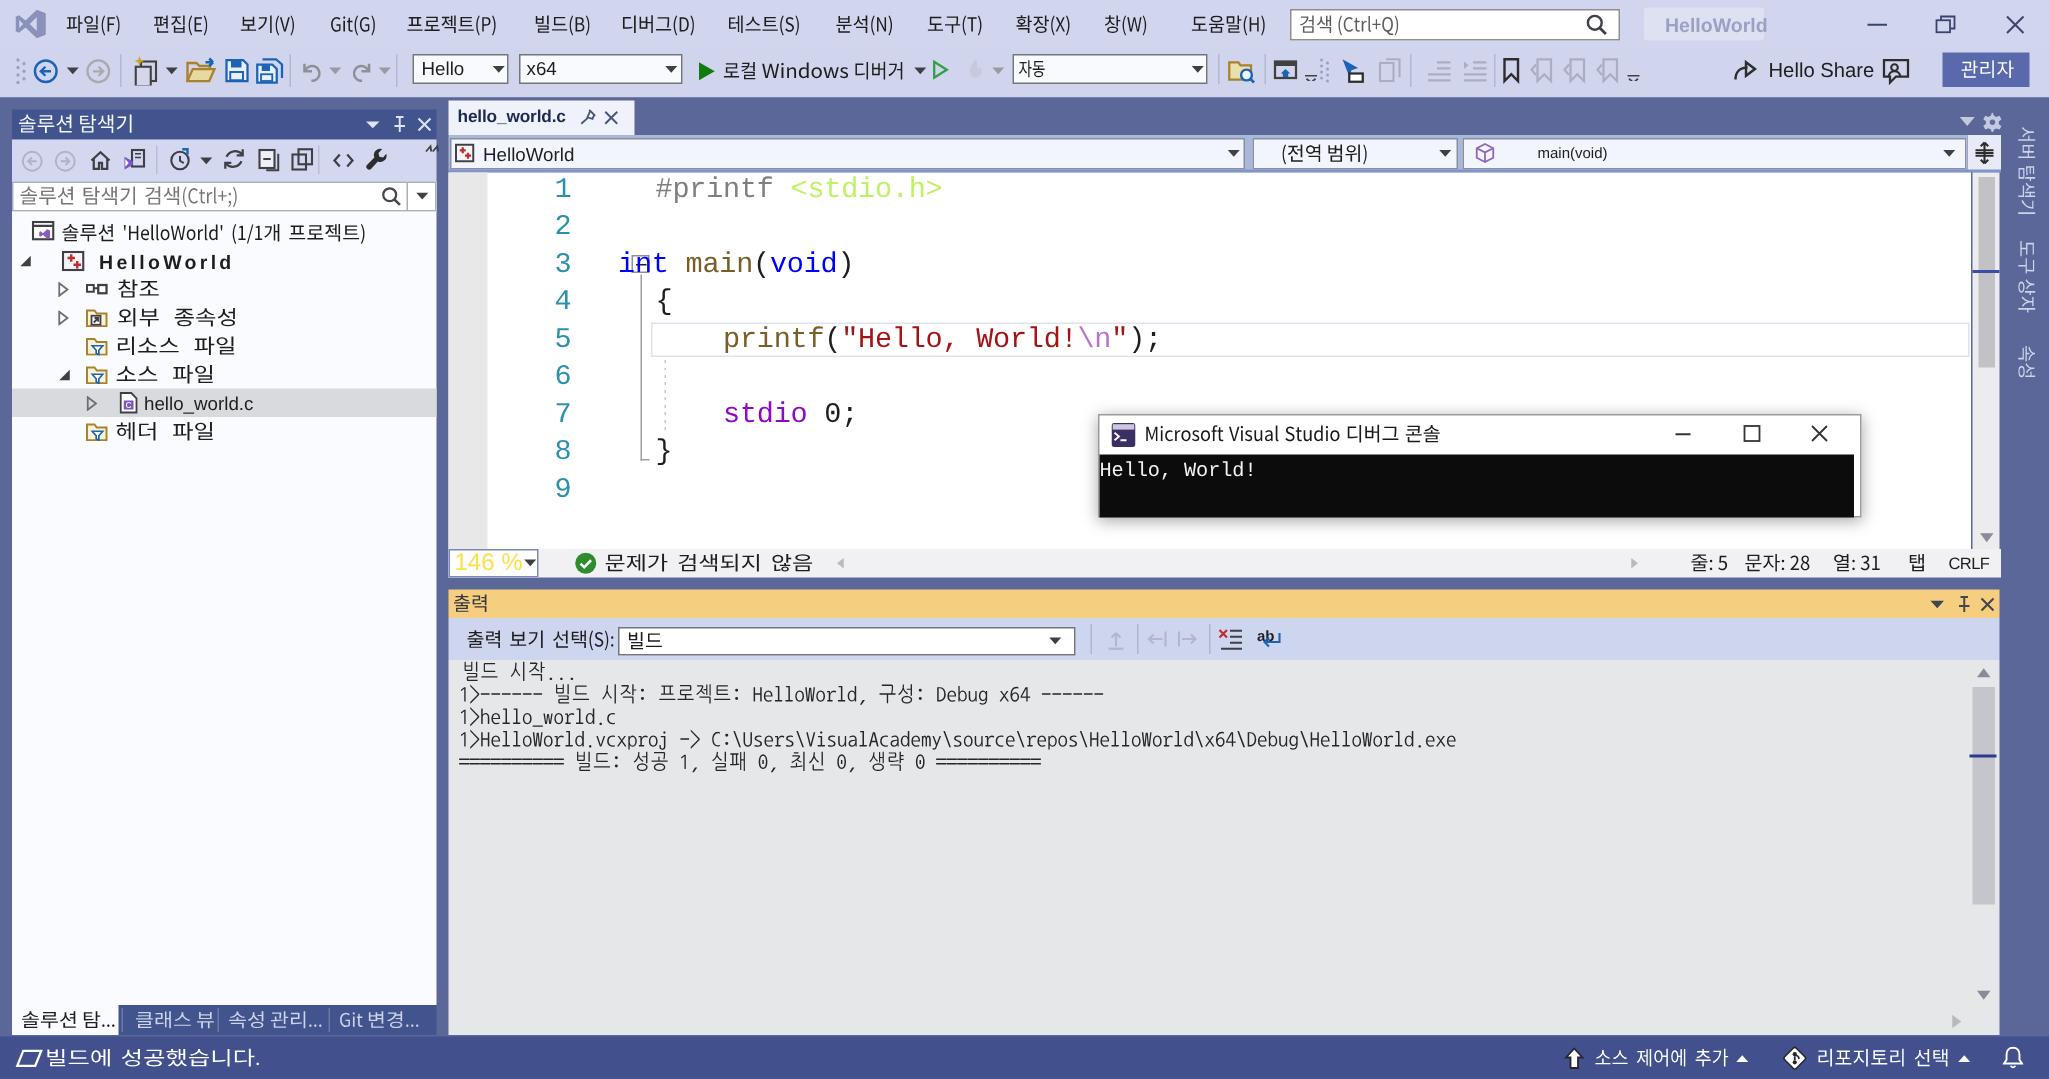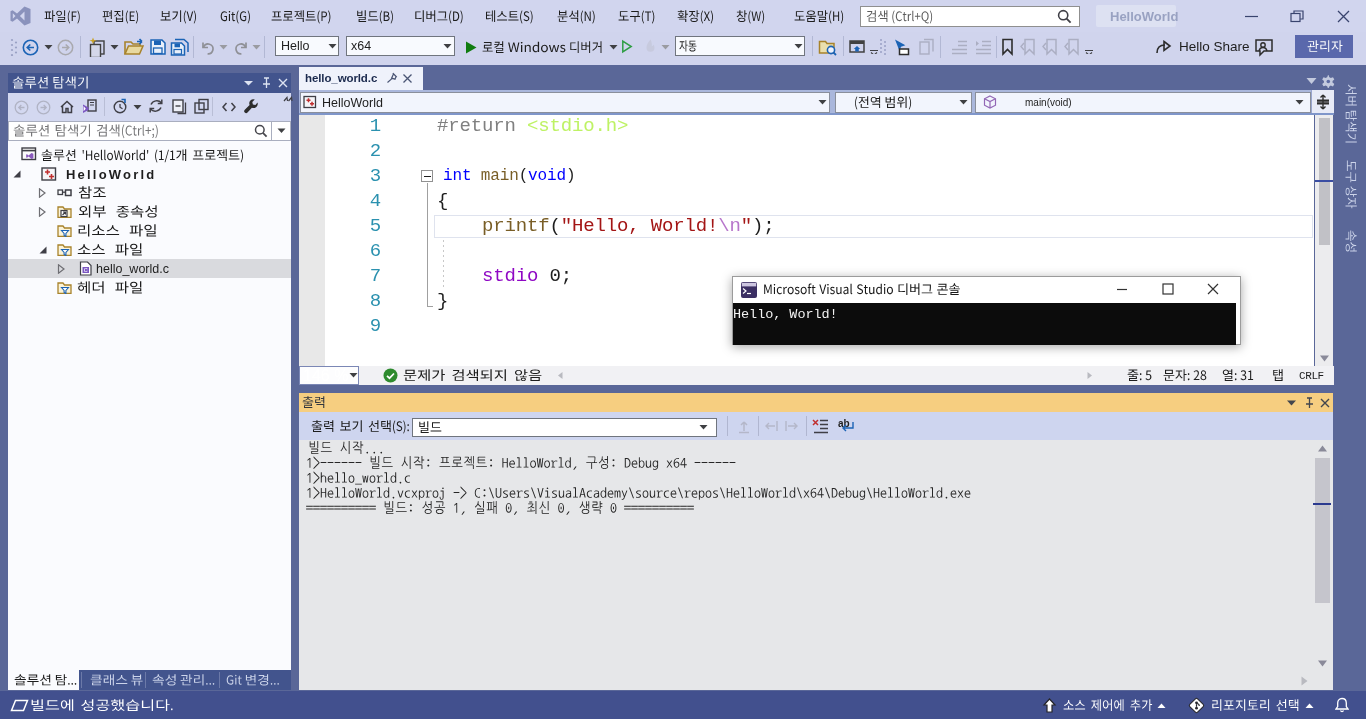--- a/index.html
+++ b/index.html
@@ -472,37 +472,37 @@
   </svg>
 <div class="a" style="left:1319px;top:118px;width:11px;height:127px;background:#c1c1c6"></div>
 <div class="a" style="left:1315px;top:180px;width:17.5px;height:2px;background:#3b4ea3"></div>
 <div class="a" style="left:434px;top:215px;width:879px;height:23px;border:1px solid #dfe3ee"></div>
 <div class="a" style="left:427px;top:183px;width:1px;height:124px;background:#a0a0a0"></div>
 <div class="a" style="left:427px;top:306px;width:6px;height:1px;background:#a0a0a0"></div>
 <div class="a" style="left:443px;top:240px;width:1px;height:49px;background:repeating-linear-gradient(to bottom,#c8c8c8 0 2px,transparent 2px 5px)"></div>
 <div class="a" style="left:421px;top:170px;width:12px;height:12px;background:#fff;border:1px solid #919191"></div>
 <div class="a" style="left:424px;top:175.5px;width:7px;height:1px;background:#1e1e1e"></div>
 <div class="a" style="left:299px;top:114px;width:82px;height:25px;line-height:25px;font-family:'Liberation Mono', monospace;font-size:19px;letter-spacing:-0.15px;color:#2b91af;text-align:right;white-space:pre">1</div>
-<div class="a" style="left:437px;top:114px;height:25px;line-height:25px;font-family:'Liberation Mono', monospace;font-size:19px;letter-spacing:-0.15px;white-space:pre"><span style="color:#808080">#return</span><span style="color:#1e1e1e"> </span><span style="color:#bef264">&lt;stdio.h&gt;</span></div>
+<div class="a" style="left:437px;top:114px;height:25px;line-height:25px;font-family:'Liberation Mono', monospace;font-size:19px;letter-spacing:-0.15px;white-space:pre"><span style="color:#808080">#printf</span><span style="color:#1e1e1e"> </span><span style="color:#bef264">&lt;stdio.h&gt;</span></div>
 <div class="a" style="left:299px;top:139px;width:82px;height:25px;line-height:25px;font-family:'Liberation Mono', monospace;font-size:19px;letter-spacing:-0.15px;color:#2b91af;text-align:right;white-space:pre">2</div>
 <div class="a" style="left:299px;top:164px;width:82px;height:25px;line-height:25px;font-family:'Liberation Mono', monospace;font-size:19px;letter-spacing:-0.15px;color:#2b91af;text-align:right;white-space:pre">3</div>
-<div class="a" style="left:443px;top:164px;height:25px;line-height:25px;font-family:'Liberation Mono', monospace;font-size:16px;letter-spacing:-0.15px;white-space:pre"><span style="color:#0000ff">int</span><span style="color:#1e1e1e"> </span><span style="color:#795e26">main</span><span style="color:#1e1e1e">(</span><span style="color:#0000ff">void</span><span style="color:#1e1e1e">)</span></div>
+<div class="a" style="left:412px;top:164px;height:25px;line-height:25px;font-family:'Liberation Mono', monospace;font-size:19px;letter-spacing:-0.15px;white-space:pre"><span style="color:#0000ff">int</span><span style="color:#1e1e1e"> </span><span style="color:#795e26">main</span><span style="color:#1e1e1e">(</span><span style="color:#0000ff">void</span><span style="color:#1e1e1e">)</span></div>
 <div class="a" style="left:299px;top:189px;width:82px;height:25px;line-height:25px;font-family:'Liberation Mono', monospace;font-size:19px;letter-spacing:-0.15px;color:#2b91af;text-align:right;white-space:pre">4</div>
 <div class="a" style="left:437px;top:189px;height:25px;line-height:25px;font-family:'Liberation Mono', monospace;font-size:19px;letter-spacing:-0.15px;white-space:pre"><span style="color:#1e1e1e">{</span></div>
 <div class="a" style="left:299px;top:214px;width:82px;height:25px;line-height:25px;font-family:'Liberation Mono', monospace;font-size:19px;letter-spacing:-0.15px;color:#2b91af;text-align:right;white-space:pre">5</div>
 <div class="a" style="left:437px;top:214px;height:25px;line-height:25px;font-family:'Liberation Mono', monospace;font-size:19px;letter-spacing:-0.15px;white-space:pre"><span style="color:#1e1e1e">    </span><span style="color:#795e26">printf</span><span style="color:#1e1e1e">(</span><span style="color:#a31515">"Hello, World!</span><span style="color:#b776cb">\n</span><span style="color:#a31515">"</span><span style="color:#1e1e1e">);</span></div>
 <div class="a" style="left:299px;top:239px;width:82px;height:25px;line-height:25px;font-family:'Liberation Mono', monospace;font-size:19px;letter-spacing:-0.15px;color:#2b91af;text-align:right;white-space:pre">6</div>
 <div class="a" style="left:299px;top:264px;width:82px;height:25px;line-height:25px;font-family:'Liberation Mono', monospace;font-size:19px;letter-spacing:-0.15px;color:#2b91af;text-align:right;white-space:pre">7</div>
 <div class="a" style="left:437px;top:264px;height:25px;line-height:25px;font-family:'Liberation Mono', monospace;font-size:19px;letter-spacing:-0.15px;white-space:pre"><span style="color:#1e1e1e">    </span><span style="color:#8f08c4">stdio</span><span style="color:#1e1e1e"> </span><span style="color:#1e1e1e">0;</span></div>
 <div class="a" style="left:299px;top:289px;width:82px;height:25px;line-height:25px;font-family:'Liberation Mono', monospace;font-size:19px;letter-spacing:-0.15px;color:#2b91af;text-align:right;white-space:pre">8</div>
 <div class="a" style="left:437px;top:289px;height:25px;line-height:25px;font-family:'Liberation Mono', monospace;font-size:19px;letter-spacing:-0.15px;white-space:pre"><span style="color:#1e1e1e">}</span></div>
 <div class="a" style="left:299px;top:314px;width:82px;height:25px;line-height:25px;font-family:'Liberation Mono', monospace;font-size:19px;letter-spacing:-0.15px;color:#2b91af;text-align:right;white-space:pre">9</div>
 <div class="a" style="left:299px;top:366px;width:1035px;height:19px;background:#f1f1f4"></div>
 <div class="a" style="left:299px;top:366px;width:60px;height:19px;background:#fdfdfe;border:1px solid #7b87b5"></div>
-<div class="a" style="left:303px;top:365.5px;height:20px;line-height:20px;font-family:'Liberation Sans', sans-serif;font-size:16px;font-weight:400;color:#ffffff;letter-spacing:0;white-space:pre;">146 %</div>
+<div class="a" style="left:303px;top:365.5px;height:20px;line-height:20px;font-family:'Liberation Sans', sans-serif;font-size:16px;font-weight:400;color:#fde047;letter-spacing:0;white-space:pre;">146 %</div>
 <svg class="t" style="left:349px;top:372px;" width="9" height="7" viewBox="0 0 9 7">
     <path d="M0.5 1 4.5 5.5 8.5 1z" fill="#3f4043"></path>
   </svg>
 <svg class="t" style="left:383px;top:368px;" width="15" height="15" viewBox="0 0 15 15">
     <circle cx="7.5" cy="7.5" r="7" fill="#2e8b2e"></circle>
     <path d="M4 7.8 6.5 10.2 11 5.5" fill="none" stroke="#fff" stroke-width="1.7"></path>
   </svg>
 <svg class="t" style="left:403px;top:367.2px;" width="142" height="18" viewBox="0 -13.0 142 18">
     <path d="M0.8 -4.7H13.3V-3.9H0.8ZM6.5 -4.2H7.8V-1.5H6.5ZM2.4 -10.2H11.7V-6.1H2.4ZM10.4 -9.3H3.6V-6.9H10.4ZM2.3 -0.1H11.9V0.8H2.3ZM2.3 -2.6H3.6V0.2H2.3Z M25.4 -10.7H26.7V1H25.4ZM20.4 -6.5H23V-5.6H20.4ZM22.7 -10.5H23.8V0.4H22.7ZM17.7 -8.9H18.7V-7.4Q18.7 -6.5 18.5 -5.5Q18.3 -4.6 17.9 -3.8Q17.4 -3 16.8 -2.4Q16.3 -1.7 15.5 -1.3L14.7 -2.1Q15.7 -2.6 16.3 -3.5Q17 -4.3 17.4 -5.3Q17.7 -6.4 17.7 -7.4ZM18 -8.9H18.9V-7.4Q18.9 -6.4 19.3 -5.4Q19.6 -4.5 20.3 -3.7Q20.9 -2.9 21.9 -2.4L21.1 -1.6Q20.1 -2.1 19.4 -3Q18.7 -3.9 18.3 -5.1Q18 -6.2 18 -7.4ZM15.1 -9.4H21.4V-8.5H15.1Z M38.4 -10.8H39.7V1H38.4ZM39.3 -6H41.9V-5.1H39.3ZM34.8 -9.5H36.1Q36.1 -7.8 35.4 -6.3Q34.8 -4.8 33.4 -3.5Q32 -2.2 29.8 -1.2L29.1 -2.1Q31 -2.9 32.3 -4Q33.6 -5.1 34.2 -6.4Q34.8 -7.8 34.8 -9.3ZM29.7 -9.5H35.5V-8.6H29.7Z M55 -10H56.3Q56.3 -8.5 55.5 -7.3Q54.7 -6.1 53.3 -5.3Q51.9 -4.4 49.9 -4L49.3 -4.8Q51.1 -5.2 52.4 -5.9Q53.6 -6.6 54.3 -7.5Q55 -8.4 55 -9.5ZM50.1 -10H55.8V-9.1H50.1ZM59.3 -10.7H60.6V-4H59.3ZM56.3 -7.7H59.6V-6.8H56.3ZM51.7 -3.5H60.6V0.8H51.7ZM59.4 -2.7H52.9V-0H59.4Z M66.2 -10H67.2V-8.5Q67.2 -7.6 66.8 -6.7Q66.5 -5.8 65.7 -5.1Q65 -4.4 64 -4.1L63.3 -4.9Q64.2 -5.2 64.9 -5.8Q65.5 -6.4 65.9 -7.1Q66.2 -7.8 66.2 -8.5ZM66.4 -10H67.4V-8.5Q67.4 -7.8 67.8 -7.2Q68.1 -6.5 68.7 -6Q69.3 -5.5 70.2 -5.2L69.6 -4.4Q68.6 -4.7 67.9 -5.3Q67.1 -6 66.8 -6.8Q66.4 -7.6 66.4 -8.5ZM73.8 -10.7H75V-3.6H73.8ZM71.5 -7.7H74.2V-6.8H71.5ZM70.8 -10.5H72V-3.7H70.8ZM65.7 -3H75V1H73.7V-2.1H65.7Z M78.5 -5.7H85.6V-4.8H78.5ZM81.4 -5H82.6V-2.3H81.4ZM78.5 -9.6H85.5V-8.8H79.8V-5.4H78.5ZM87.4 -10.8H88.7V1H87.4ZM77.7 -1.5 77.5 -2.4Q78.9 -2.4 80.4 -2.5Q81.9 -2.5 83.5 -2.5Q85.1 -2.6 86.5 -2.8L86.6 -2Q85.1 -1.8 83.6 -1.7Q82 -1.6 80.5 -1.5Q79 -1.5 77.7 -1.5Z M95.2 -9.1H96.2V-7.2Q96.2 -6.2 95.9 -5.3Q95.6 -4.4 95.1 -3.6Q94.5 -2.8 93.8 -2.2Q93.1 -1.6 92.3 -1.2L91.5 -2.1Q92.3 -2.4 92.9 -3Q93.6 -3.5 94.1 -4.2Q94.6 -4.9 94.9 -5.6Q95.2 -6.4 95.2 -7.2ZM95.4 -9.1H96.5V-7.2Q96.5 -6.4 96.8 -5.7Q97.1 -5 97.6 -4.3Q98.1 -3.7 98.7 -3.2Q99.4 -2.7 100.2 -2.4L99.5 -1.5Q98.6 -1.9 97.9 -2.4Q97.2 -3 96.6 -3.8Q96.1 -4.5 95.8 -5.4Q95.4 -6.2 95.4 -7.2ZM92 -9.5H99.7V-8.6H92ZM101.6 -10.7H102.9V1H101.6Z M115.6 -10.1Q116.6 -10.1 117.4 -9.7Q118.2 -9.4 118.7 -8.8Q119.1 -8.2 119.1 -7.4Q119.1 -6.6 118.7 -6Q118.2 -5.3 117.4 -5Q116.6 -4.7 115.6 -4.7Q114.5 -4.7 113.7 -5Q112.9 -5.3 112.4 -6Q112 -6.6 112 -7.4Q112 -8.2 112.4 -8.8Q112.9 -9.4 113.7 -9.7Q114.5 -10.1 115.6 -10.1ZM115.6 -9.2Q114.9 -9.2 114.4 -9Q113.8 -8.7 113.5 -8.3Q113.2 -7.9 113.2 -7.4Q113.2 -6.8 113.5 -6.4Q113.8 -6 114.4 -5.8Q114.9 -5.5 115.6 -5.5Q116.2 -5.5 116.8 -5.8Q117.3 -6 117.6 -6.4Q117.9 -6.8 117.9 -7.4Q117.9 -7.9 117.6 -8.3Q117.3 -8.7 116.8 -9Q116.2 -9.2 115.6 -9.2ZM121.2 -10.7H122.5V-4.9H121.2ZM121.9 -8.1H124.5V-7.2H121.9ZM113.2 -0.2H113.8Q114.3 -0.2 114.8 -0.2Q115.4 -0.2 116 -0.3Q116.6 -0.4 117.2 -0.6L117.4 0.3Q116.7 0.5 116.1 0.5Q115.5 0.6 114.9 0.7Q114.3 0.7 113.8 0.7H113.2ZM113.2 -3.6H114.4V0.1H113.2ZM116.9 -3.5H123.8V-2.7H116.9ZM120.4 -2.3Q121.5 -2.3 122.2 -1.9Q122.9 -1.4 122.9 -0.7Q122.9 0.1 122.2 0.5Q121.5 1 120.4 1Q119.2 1 118.5 0.5Q117.8 0.1 117.8 -0.7Q117.8 -1.4 118.5 -1.9Q119.2 -2.3 120.4 -2.3ZM120.4 -1.6Q119.7 -1.6 119.3 -1.3Q118.9 -1.1 118.9 -0.7Q118.9 -0.3 119.3 -0Q119.7 0.2 120.4 0.2Q121 0.2 121.4 -0Q121.8 -0.3 121.8 -0.7Q121.8 -1.1 121.4 -1.3Q121 -1.6 120.4 -1.6ZM119.8 -4.6H121V-2.9H119.8Z M132.1 -10.5Q133.6 -10.5 134.7 -10.2Q135.8 -10 136.4 -9.5Q137 -9 137 -8.3Q137 -7.6 136.4 -7.1Q135.8 -6.6 134.7 -6.3Q133.6 -6 132.1 -6Q130.6 -6 129.5 -6.3Q128.4 -6.6 127.8 -7.1Q127.2 -7.6 127.2 -8.3Q127.2 -9 127.8 -9.5Q128.4 -10 129.5 -10.2Q130.6 -10.5 132.1 -10.5ZM132.1 -9.6Q131 -9.6 130.2 -9.5Q129.4 -9.3 129 -9Q128.5 -8.7 128.5 -8.3Q128.5 -7.8 129 -7.5Q129.4 -7.2 130.2 -7.1Q131 -6.9 132.1 -6.9Q133.2 -6.9 134 -7.1Q134.8 -7.2 135.2 -7.5Q135.7 -7.8 135.7 -8.3Q135.7 -8.7 135.2 -9Q134.8 -9.3 134 -9.5Q133.2 -9.6 132.1 -9.6ZM127.4 -3H136.8V0.9H127.4ZM135.6 -2.1H128.6V-0H135.6ZM125.8 -5H138.4V-4.2H125.8Z" fill="#1e1e1e"></path>
   </svg>
@@ -517,21 +517,21 @@
   </svg>
 <svg class="t" style="left:1163px;top:367.2px;" width="46" height="18" viewBox="0 -13.0 46 18">
     <path d="M0.6 -4.7H11.3V-3.9H0.6ZM5.5 -4.2H6.6V-1.5H5.5ZM2 -10.2H9.9V-6.1H2ZM8.8 -9.3H3.1V-6.9H8.8ZM2 -0.1H10.1V0.8H2ZM2 -2.6H3.1V0.2H2Z M15.5 -9.1H16.4V-7.2Q16.4 -6.2 16.1 -5.3Q15.9 -4.4 15.4 -3.6Q14.9 -2.8 14.3 -2.2Q13.7 -1.6 13 -1.2L12.4 -2.1Q13 -2.4 13.6 -3Q14.2 -3.5 14.6 -4.2Q15 -4.9 15.3 -5.6Q15.5 -6.4 15.5 -7.2ZM15.7 -9.1H16.6V-7.2Q16.6 -6.5 16.8 -5.7Q17 -5 17.4 -4.4Q17.9 -3.7 18.4 -3.2Q19 -2.7 19.6 -2.4L19 -1.5Q18.3 -1.9 17.7 -2.5Q17.1 -3.1 16.7 -3.8Q16.2 -4.6 16 -5.4Q15.7 -6.3 15.7 -7.2ZM12.8 -9.5H19.2V-8.6H12.8ZM20.6 -10.7H21.6V1H20.6ZM21.4 -6H23.6V-5.1H21.4Z M25.6 -5.1Q25.3 -5.1 25.1 -5.3Q24.8 -5.6 24.8 -6Q24.8 -6.4 25.1 -6.6Q25.3 -6.9 25.6 -6.9Q26 -6.9 26.2 -6.6Q26.5 -6.4 26.5 -6Q26.5 -5.6 26.2 -5.3Q26 -5.1 25.6 -5.1ZM25.6 0.2Q25.3 0.2 25.1 -0.1Q24.8 -0.3 24.8 -0.7Q24.8 -1.1 25.1 -1.4Q25.3 -1.6 25.6 -1.6Q26 -1.6 26.2 -1.4Q26.5 -1.1 26.5 -0.7Q26.5 -0.3 26.2 -0.1Q26 0.2 25.6 0.2Z M30.7 0V-0.7Q32.1 -2 33 -3.1Q33.9 -4.2 34.4 -5.1Q34.8 -6 34.8 -6.8Q34.8 -7.4 34.6 -7.8Q34.5 -8.3 34.1 -8.5Q33.7 -8.7 33.1 -8.7Q32.6 -8.7 32.1 -8.4Q31.6 -8.1 31.3 -7.6L30.6 -8.3Q31.2 -8.9 31.8 -9.3Q32.4 -9.7 33.3 -9.7Q34.1 -9.7 34.7 -9.4Q35.3 -9 35.6 -8.4Q35.9 -7.8 35.9 -6.9Q35.9 -5.9 35.5 -5Q35 -4 34.2 -3Q33.4 -2 32.4 -0.9Q32.7 -1 33.1 -1Q33.5 -1 33.8 -1H36.4V0Z M40.4 0.2Q39.6 0.2 38.9 -0.2Q38.3 -0.5 37.9 -1.1Q37.5 -1.6 37.5 -2.4Q37.5 -3 37.8 -3.5Q38 -4 38.4 -4.4Q38.8 -4.8 39.2 -5V-5.1Q38.7 -5.4 38.3 -6Q38 -6.5 38 -7.3Q38 -8 38.3 -8.5Q38.6 -9.1 39.2 -9.4Q39.7 -9.7 40.5 -9.7Q41.2 -9.7 41.8 -9.3Q42.3 -9 42.6 -8.5Q42.9 -7.9 42.9 -7.2Q42.9 -6.7 42.8 -6.2Q42.6 -5.8 42.3 -5.4Q42 -5.1 41.7 -4.9V-4.8Q42.1 -4.6 42.5 -4.2Q42.8 -3.9 43 -3.4Q43.3 -2.9 43.3 -2.3Q43.3 -1.6 42.9 -1Q42.6 -0.5 41.9 -0.2Q41.3 0.2 40.4 0.2ZM41 -5.2Q41.5 -5.6 41.7 -6.1Q42 -6.6 42 -7.1Q42 -7.6 41.8 -8Q41.6 -8.3 41.3 -8.6Q40.9 -8.8 40.4 -8.8Q39.8 -8.8 39.4 -8.4Q39 -8 39 -7.3Q39 -6.7 39.3 -6.3Q39.6 -5.9 40 -5.7Q40.5 -5.4 41 -5.2ZM40.4 -0.7Q41 -0.7 41.4 -0.9Q41.8 -1.1 42 -1.5Q42.2 -1.9 42.2 -2.3Q42.2 -2.8 42 -3.2Q41.8 -3.5 41.5 -3.8Q41.1 -4 40.7 -4.2Q40.3 -4.4 39.8 -4.6Q39.2 -4.3 38.9 -3.7Q38.5 -3.2 38.5 -2.5Q38.5 -2 38.8 -1.6Q39 -1.2 39.5 -0.9Q39.9 -0.7 40.4 -0.7Z" fill="#1e1e1e"></path>
   </svg>
 <svg class="t" style="left:1222px;top:367.2px;" width="34" height="18" viewBox="0 -13.0 34 18">
     <path d="M6.2 -9.3H9.5V-8.5H6.2ZM6.2 -6.9H9.5V-6H6.2ZM3.9 -10.4Q4.7 -10.4 5.4 -10Q6.1 -9.7 6.5 -9.1Q6.9 -8.5 6.9 -7.7Q6.9 -6.9 6.5 -6.3Q6.1 -5.7 5.4 -5.3Q4.7 -5 3.9 -5Q3 -5 2.3 -5.3Q1.6 -5.7 1.2 -6.3Q0.8 -6.9 0.8 -7.7Q0.8 -8.5 1.2 -9.1Q1.6 -9.7 2.3 -10Q3 -10.4 3.9 -10.4ZM3.9 -9.5Q3.3 -9.5 2.8 -9.2Q2.4 -9 2.1 -8.6Q1.9 -8.2 1.9 -7.7Q1.9 -7.1 2.1 -6.7Q2.4 -6.3 2.8 -6.1Q3.3 -5.9 3.9 -5.9Q4.4 -5.9 4.9 -6.1Q5.3 -6.3 5.6 -6.7Q5.9 -7.1 5.9 -7.7Q5.9 -8.2 5.6 -8.6Q5.3 -9 4.9 -9.2Q4.4 -9.5 3.9 -9.5ZM9.2 -10.7H10.3V-4.7H9.2ZM2.7 -4.1H10.3V-1.3H3.8V0.5H2.8V-2.1H9.2V-3.3H2.7ZM2.8 -0H10.7V0.9H2.8Z M13.7 -5.1Q13.3 -5.1 13.1 -5.3Q12.9 -5.6 12.9 -6Q12.9 -6.4 13.1 -6.6Q13.3 -6.9 13.7 -6.9Q14 -6.9 14.3 -6.6Q14.5 -6.4 14.5 -6Q14.5 -5.6 14.3 -5.3Q14 -5.1 13.7 -5.1ZM13.7 0.2Q13.3 0.2 13.1 -0.1Q12.9 -0.3 12.9 -0.7Q12.9 -1.1 13.1 -1.4Q13.3 -1.6 13.7 -1.6Q14 -1.6 14.3 -1.4Q14.5 -1.1 14.5 -0.7Q14.5 -0.3 14.3 -0.1Q14 0.2 13.7 0.2Z M21.4 0.2Q20.7 0.2 20.2 -0Q19.6 -0.2 19.2 -0.5Q18.8 -0.8 18.5 -1.1L19.1 -1.9Q19.5 -1.5 20 -1.2Q20.6 -0.8 21.3 -0.8Q21.9 -0.8 22.3 -1Q22.7 -1.2 22.9 -1.6Q23.2 -2 23.2 -2.6Q23.2 -3.2 22.9 -3.6Q22.6 -4 22 -4.3Q21.4 -4.5 20.4 -4.5V-5.4Q21.3 -5.4 21.8 -5.6Q22.4 -5.9 22.6 -6.3Q22.9 -6.7 22.9 -7.2Q22.9 -7.9 22.5 -8.3Q22 -8.7 21.3 -8.7Q20.8 -8.7 20.3 -8.5Q19.8 -8.2 19.5 -7.8L18.9 -8.6Q19.4 -9.1 20 -9.4Q20.6 -9.7 21.4 -9.7Q22.1 -9.7 22.7 -9.4Q23.3 -9.1 23.7 -8.6Q24 -8.1 24 -7.3Q24 -6.5 23.6 -5.9Q23.1 -5.3 22.4 -5V-5Q22.9 -4.8 23.4 -4.5Q23.8 -4.2 24.1 -3.7Q24.3 -3.2 24.3 -2.5Q24.3 -1.7 23.9 -1.1Q23.5 -0.5 22.9 -0.2Q22.2 0.2 21.4 0.2Z M26.1 0V-1H28.1V-8.1H26.5V-8.9Q27.1 -9 27.6 -9.1Q28 -9.3 28.4 -9.5H29.2V-1H31.1V0Z" fill="#1e1e1e"></path>
   </svg>
 <svg class="t" style="left:1272px;top:367.2px;" width="14" height="18" viewBox="0 -13.0 14 18">
     <path d="M1.2 -5.5H1.9Q2.8 -5.5 3.5 -5.5Q4.2 -5.6 4.9 -5.6Q5.5 -5.7 6.1 -5.8L6.3 -4.9Q5.6 -4.8 4.9 -4.7Q4.3 -4.7 3.6 -4.6Q2.8 -4.6 1.9 -4.6H1.2ZM1.2 -10H5.7V-9.2H2.2V-4.9H1.2ZM1.9 -7.8H5.6V-7H1.9ZM9.5 -10.7H10.6V-4.1H9.5ZM7.7 -7.9H9.9V-7H7.7ZM6.9 -10.5H7.9V-4.2H6.9ZM2.8 -3.6H3.9V-2.3H9.5V-3.6H10.6V0.9H2.8ZM3.9 -1.4V-0H9.5V-1.4Z" fill="#1e1e1e"></path>
   </svg>
-<div class="a" style="left:1299px;top:366.5px;height:18px;line-height:18px;font-family:Liberation Mono, monospace;font-size:11px;font-weight:400;color:#1e1e1e;letter-spacing:-0.4px;white-space:pre;">CRLF</div>
+<div class="a" style="left:1299px;top:366.5px;height:18px;line-height:18px;font-family:Liberation Sans, sans-serif;font-size:11px;font-weight:400;color:#1e1e1e;letter-spacing:-0.4px;white-space:pre;">CRLF</div>
 <div class="a" style="left:299px;top:393px;width:1034px;height:19px;background:#f6ce80"></div>
 <svg class="t" style="left:302px;top:394.2px;" width="26" height="18" viewBox="0 -13.0 26 18">
     <path d="M5.4 -4.9H6.5V-3.1H5.4ZM0.7 -5.5H11.3V-4.7H0.7ZM5.4 -10.8H6.5V-9.4H5.4ZM5.4 -9.3H6.3V-9.1Q6.3 -8.4 5.9 -7.9Q5.6 -7.4 4.9 -7Q4.2 -6.6 3.4 -6.4Q2.5 -6.1 1.5 -6.1L1.2 -6.9Q2.1 -6.9 2.8 -7.1Q3.6 -7.3 4.2 -7.6Q4.7 -7.9 5 -8.2Q5.4 -8.6 5.4 -9.1ZM5.6 -9.3H6.5V-9.1Q6.5 -8.6 6.9 -8.2Q7.2 -7.9 7.8 -7.6Q8.3 -7.3 9.1 -7.1Q9.8 -6.9 10.7 -6.9L10.4 -6.1Q9.4 -6.1 8.5 -6.4Q7.7 -6.6 7 -7Q6.4 -7.4 6 -7.9Q5.6 -8.4 5.6 -9.1ZM1.7 -9.7H10.2V-8.9H1.7ZM1.9 -3.6H9.9V-1H3V0.4H2V-1.8H8.8V-2.8H1.9ZM2 0.1H10.3V0.9H2Z M13.1 -4.9H13.9Q15.1 -4.9 15.9 -4.9Q16.8 -5 17.4 -5Q18.1 -5.1 18.8 -5.2L18.9 -4.3Q18.4 -4.2 17.9 -4.2Q17.3 -4.1 16.8 -4.1Q16.2 -4.1 15.5 -4.1Q14.8 -4 13.9 -4H13.1ZM13.1 -10H18.1V-6.7H14.2V-4.4H13.1V-7.5H17.1V-9.2H13.1ZM21.2 -10.7H22.3V-3.5H21.2ZM18.9 -9H21.4V-8.1H18.9ZM18.9 -6.6H21.4V-5.7H18.9ZM14.4 -2.9H22.3V1H21.2V-2H14.4Z" fill="#33373e"></path>
   </svg>
 <svg class="t" style="left:1286px;top:398px;" width="11" height="9" viewBox="0 0 11 9">
     <path d="M1 2.5 5.5 7.5 10 2.5z" fill="#43464d"></path>
   </svg>
 <svg class="t" style="left:1303px;top:396px;" width="12" height="13" viewBox="0 0 12 13">
     <g stroke="#43464d" stroke-width="1.3" fill="none">
       <path d="M4 2h5M6.5 2v6M3 8h7M6.5 8v4"></path>

